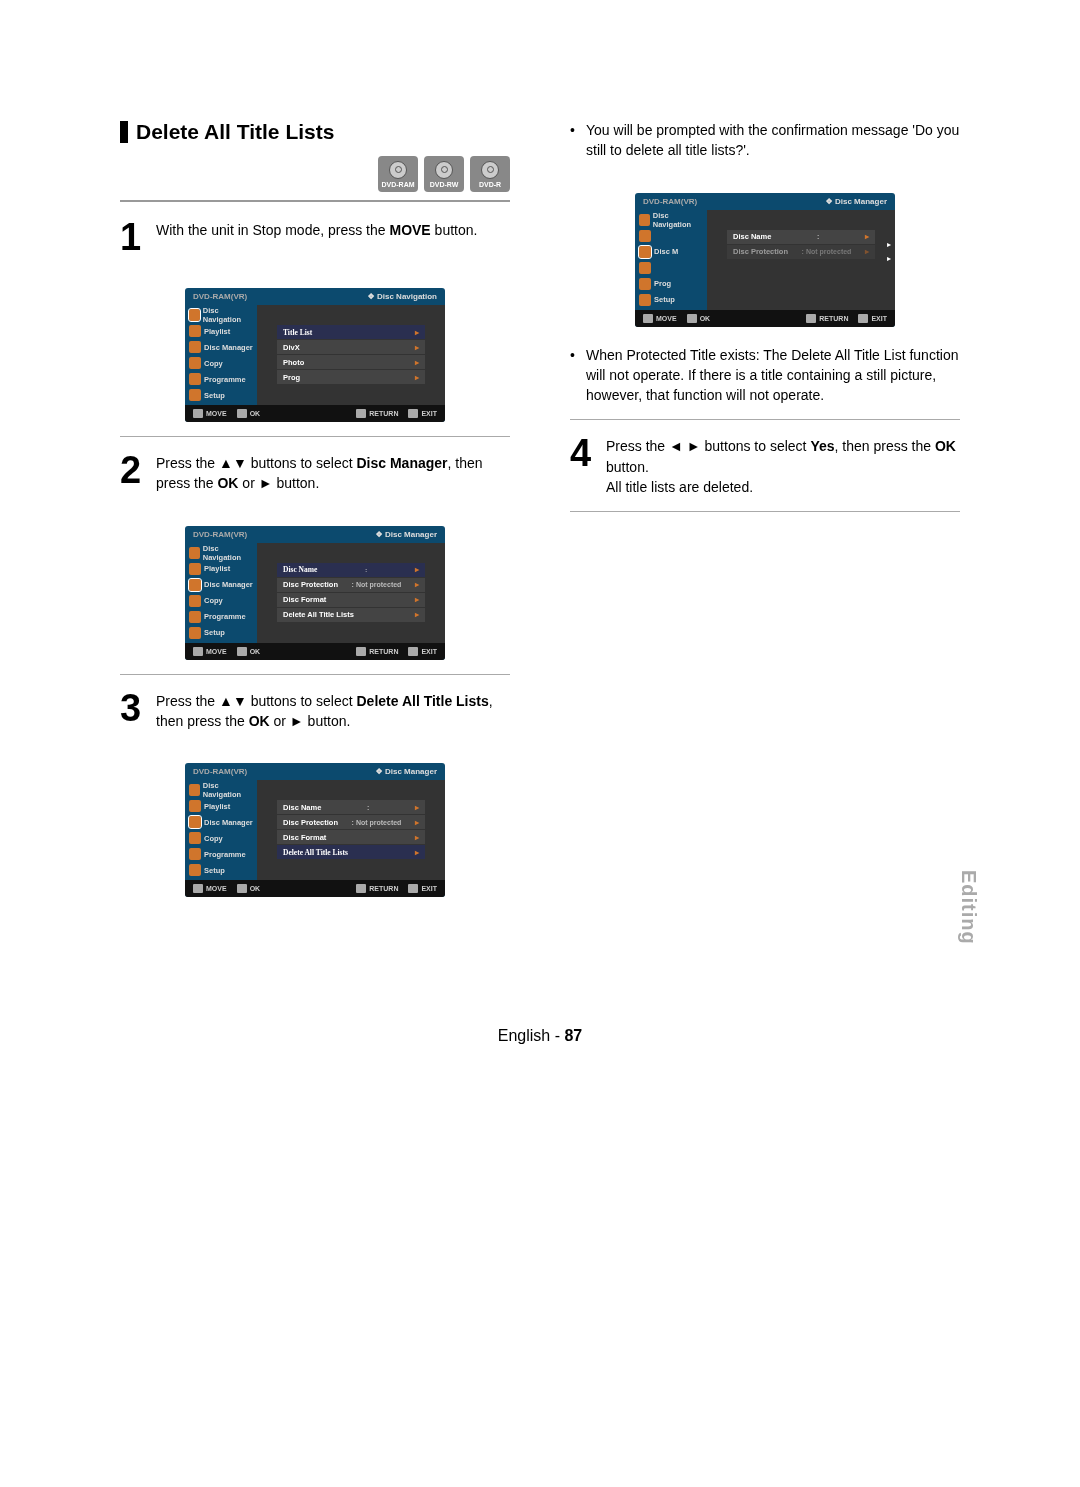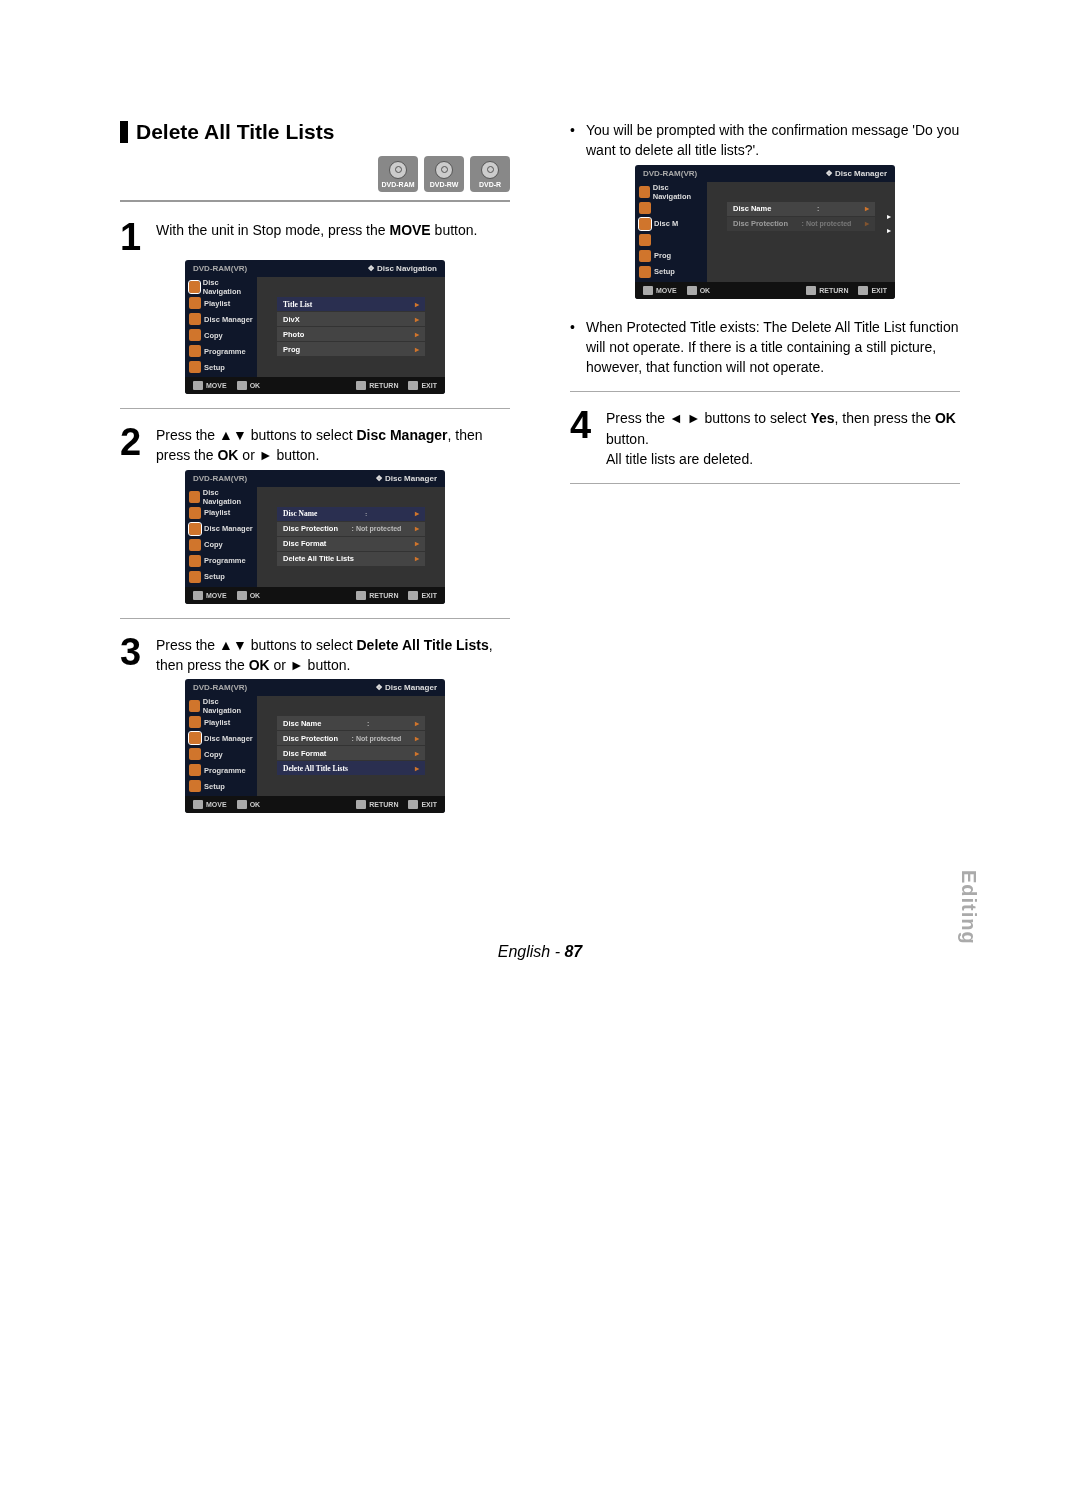--- a/index.html
+++ b/index.html
@@ -42,22 +42,22 @@
   }
   .hr-thick { border: none; border-top: 2.5px solid #999; margin: 6px 0 16px 0; }
   .hr-thin { border: none; border-top: 1px solid #aaa; margin: 14px 0; }
   .step { display: flex; gap: 10px; align-items: flex-start; margin-top: 14px; }
   .step-num { font-size: 38px; font-weight: bold; line-height: 1; min-width: 26px; }
   .step-text { font-size: 14px; line-height: 1.45; padding-top: 2px; }
   .bold { font-weight: bold; }
   .bullet-row { display: flex; gap: 6px; font-size: 14px; line-height: 1.45; }
   .bullet-row .blt { min-width: 10px; }
   .osd {
-    width: 260px; margin: 4px auto 0 auto;
-    background: #0f172a; border-radius: 3px;
+    width: 260px; margin: 32px auto 0 auto;
+    background: #0c4a6e; border-radius: 3px;
     font-size: 8px; color: #fff;
     overflow: hidden;
   }
   .osd-header {
     display: flex; justify-content: space-between;
     padding: 4px 8px;
     color: #aaa; font-weight: bold;
     font-size: 8px;
   }
   .osd-header .right { color: #ddd; }
@@ -100,21 +100,21 @@
     display: flex; gap: 10px; padding: 4px 8px;
     background: #111;
     color: #ccc; font-size: 7px; font-weight: bold;
   }
   .osd-footer span { display: inline-flex; align-items: center; gap: 3px; }
   .osd-footer .ic {
     display: inline-block; width: 10px; height: 9px;
     background: #aaa; border-radius: 1px;
   }
   .footer-page {
-    text-align: center; margin-top: 130px; font-size: 16px; font-style: italic;
+    text-align: center; margin-top: 130px; font-size: 16px;
   }
   .side-label {
     position: absolute; right: 100px; top: 870px;
     writing-mode: vertical-rl;
     font-size: 20px; font-weight: bold; color: #aaa;
     letter-spacing: 1px;
   }
 </style>
 </head>
 <body>
@@ -386,21 +386,21 @@
           </span>
       </div>
     </div>
 
   </div>
 
   <div class="col">
 
     <div class="bullet-row">
       <span class="blt">•</span>
-      <span>You will be prompted with the confirmation message 'Do you want to delete all title lists?'.</span>
+      <span>You will be prompted with the confirmation message 'Do you still to delete all title lists?'.</span>
     </div>
 
     <div class="osd">
       <div class="osd-header">
         <span>DVD-RAM(VR)</span>
         <span class="right">❖ <span>Disc Manager</span></span>
       </div>
       <div class="osd-body">
         <div class="osd-side">
           <div class="osd-side-item">

